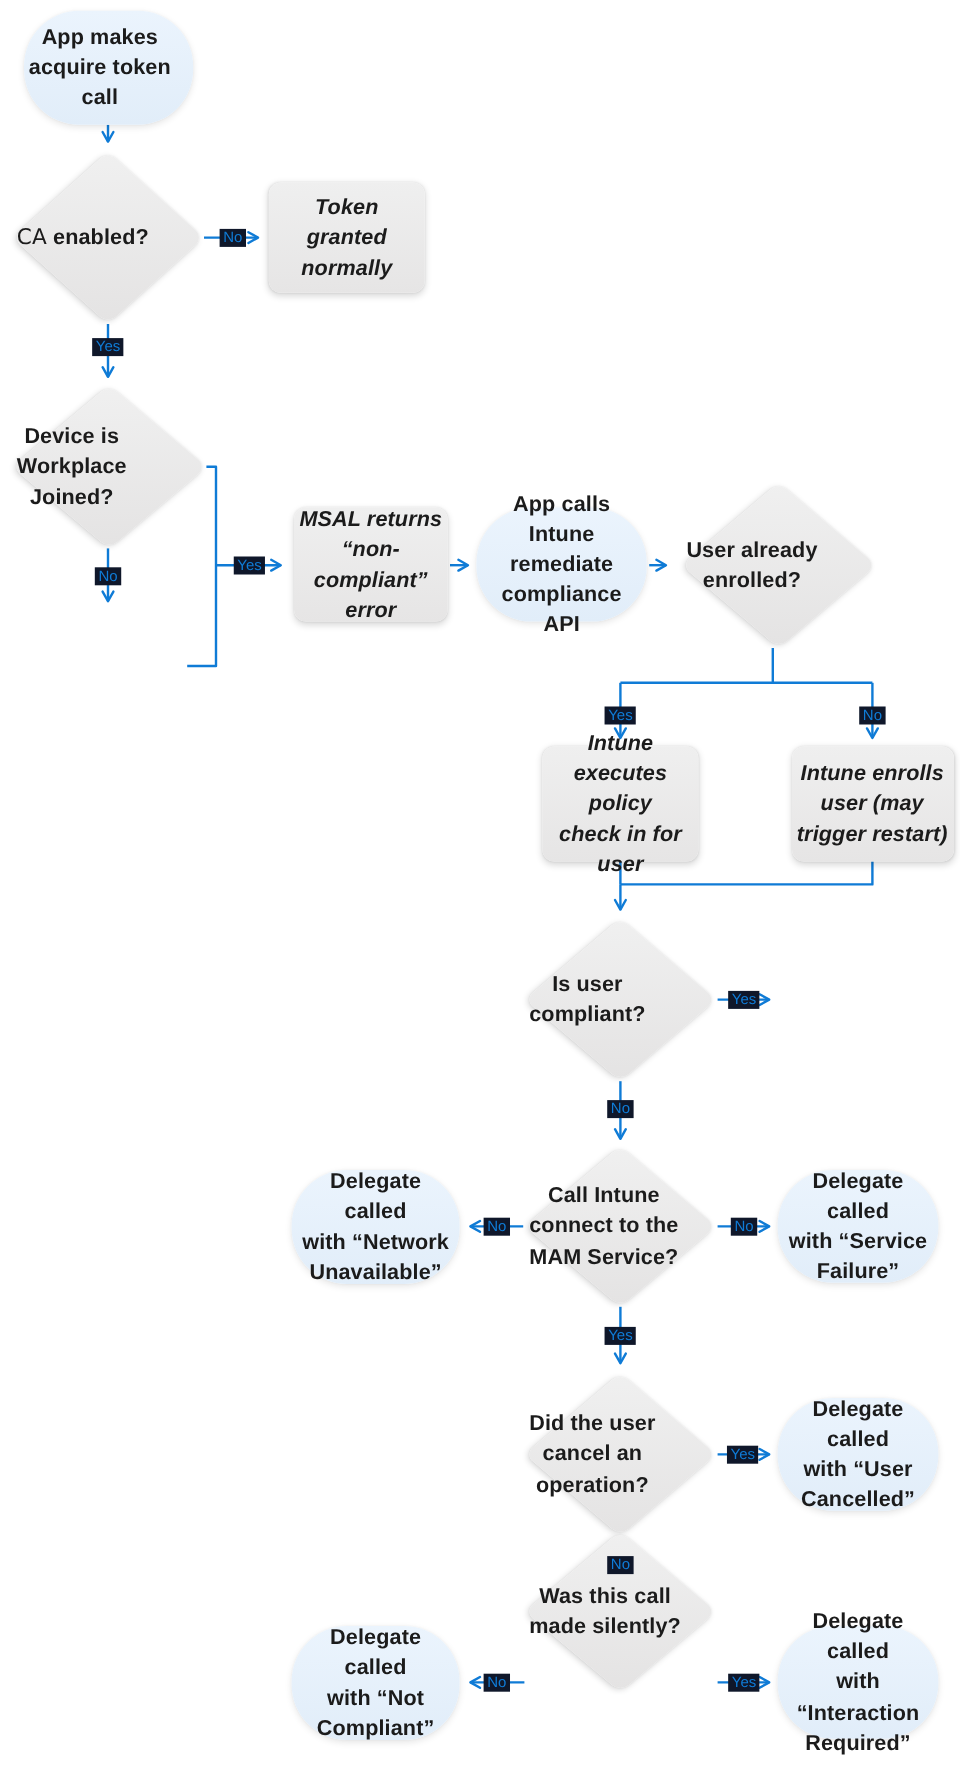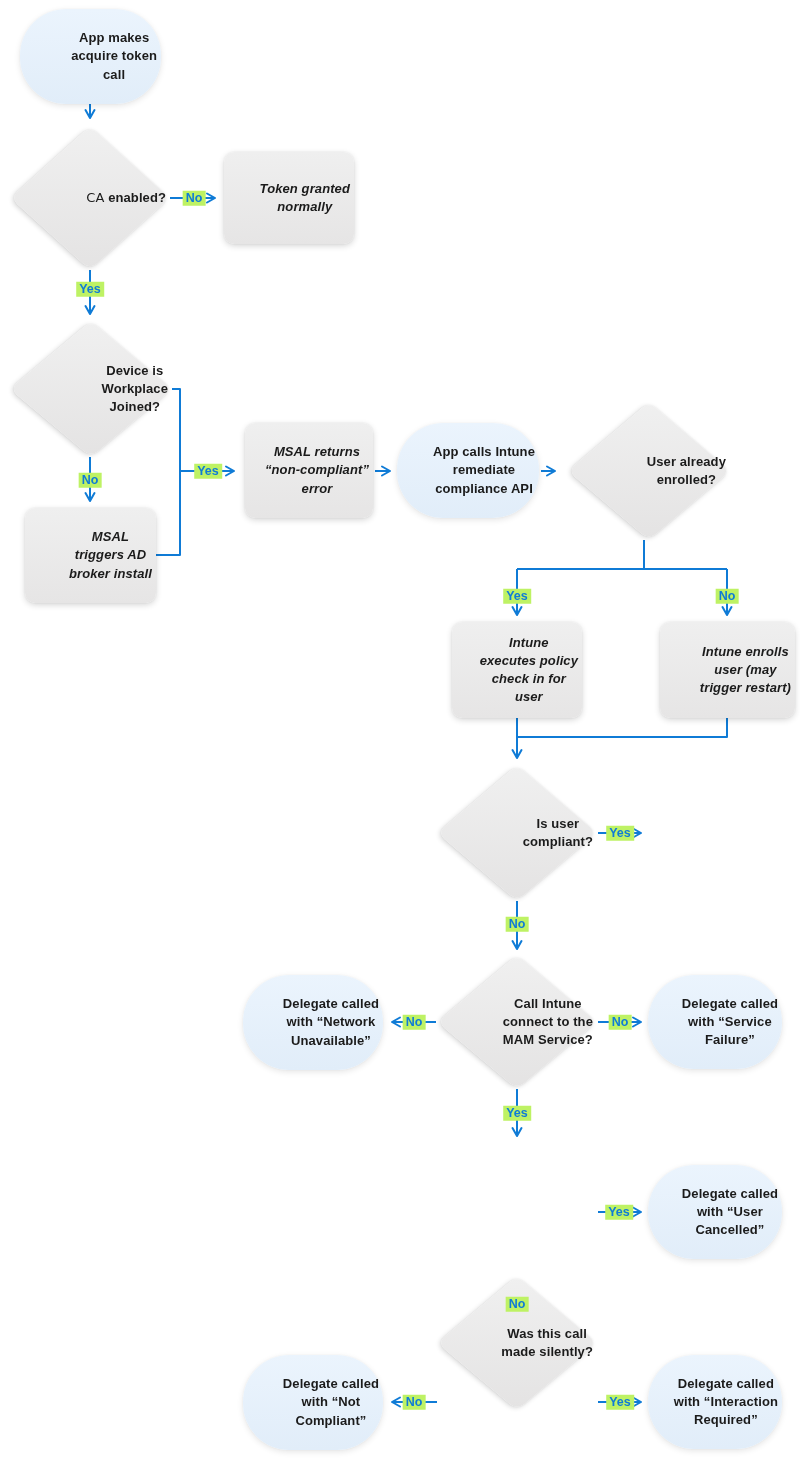--- a/index.html
+++ b/index.html
@@ -3,23 +3,23 @@
 <meta charset="utf-8">
 <style>
   html,body { margin:0; padding:0; background:#ffffff; }
   .canvas {
     position:relative; width:800px; height:1481px; background:#ffffff;
     font-family:"Liberation Sans", sans-serif; overflow:hidden;
   }
   svg.wires { position:absolute; left:0; top:0; z-index:1; }
   .node {
     position:absolute; z-index:2;
-    display:flex; align-items:center; justify-content:flex-end;
+    display:flex; align-items:center; justify-content:flex-start;
     text-align:center; color:#1b1b1b;
-    font-size:13px; font-weight:700; line-height:1.4;
+    font-size:18px; font-weight:700; line-height:1.4;
   }
   .node .txt { position:relative; z-index:2; white-space:pre-line; padding:0 4px; letter-spacing:.1px; }
   .process {
     background:linear-gradient(180deg,#efefef,#e6e5e5);
     border-radius:10px;
     box-shadow:0 2px 6px rgba(0,0,0,.16), 0 0 2px rgba(0,0,0,.08);
     font-style:italic;
   }
   .terminator {
     background:linear-gradient(180deg,#ebf4fd,#e1edf9);
@@ -29,22 +29,22 @@
   .decision { background:transparent; }
   .dshape {
     position:absolute; left:50%; top:50%; z-index:1;
     background:linear-gradient(135deg,#f0f0f0,#e4e3e3);
     border-radius:10px;
     box-shadow:0 2px 6px rgba(0,0,0,.16), 0 0 2px rgba(0,0,0,.08);
   }
   .cab { font-family:"DejaVu Sans", sans-serif; font-weight:400; }
   .elabel {
     position:absolute; z-index:3; transform:translate(-50%,-50%);
-    background:#bef264; color:#0f7bd6;
-    font-size:12.5px; font-weight:700; padding:1px 3px; line-height:1;
+    background:#0f172a; color:#0f7bd6;
+    font-size:12.5px; font-weight:400; padding:1px 3px; line-height:1;
   }
 </style>
 </head>
 <body>
 
 <div class="canvas">
 
   <svg class="wires" width="800" height="1481" viewBox="0 0 800 1481">
     <defs>
       <marker id="arw" markerUnits="userSpaceOnUse" markerWidth="14" markerHeight="14" refX="11" refY="7" orient="auto-start-reverse">
@@ -93,25 +93,20 @@
 normally</span>
   </div>
 
   <div class="node decision" style="left:10px;top:321px;width:162px;height:136px">
     <span class="dshape" style="width:115px;height:115px;transform:translate(-50%,-50%) scaleY(.84) rotate(45deg)"></span>
     <span class="txt">Device is
 Workplace
 Joined?</span>
   </div>
 
-  <div class="node process" style="left:25px;top:508px;width:131px;height:95px">
-    <span class="txt">MSAL
-triggers AD
-broker install</span>
-  </div>
 
   <div class="node process" style="left:245px;top:423px;width:128px;height:95px">
     <span class="txt">MSAL returns
 “non-compliant”
 error</span>
   </div>
 
   <div class="node terminator" style="left:397px;top:423px;width:142px;height:95px">
     <span class="txt">App calls Intune
 remediate
@@ -156,20 +151,26 @@
 with “Network
 Unavailable”</span>
   </div>
 
   <div class="node terminator" style="left:648px;top:975px;width:134px;height:94px">
     <span class="txt">Delegate called
 with “Service
 Failure”</span>
   </div>
 
+  <div class="node decision" style="left:437px;top:1144px;width:160px;height:136px">
+    <span class="dshape" style="width:113px;height:113px;transform:translate(-50%,-50%) scaleY(.85) rotate(45deg)"></span>
+    <span class="txt">Did the user
+cancel an
+operation?</span>
+  </div>
 
   <div class="node terminator" style="left:648px;top:1165px;width:134px;height:94px">
     <span class="txt">Delegate called
 with “User
 Cancelled”</span>
   </div>
 
   <div class="node decision" style="left:437px;top:1276px;width:160px;height:134px">
     <span class="dshape" style="width:113px;height:113px;transform:translate(-50%,-50%) scaleY(.84) rotate(45deg)"></span>
     <span class="txt">Was this call

